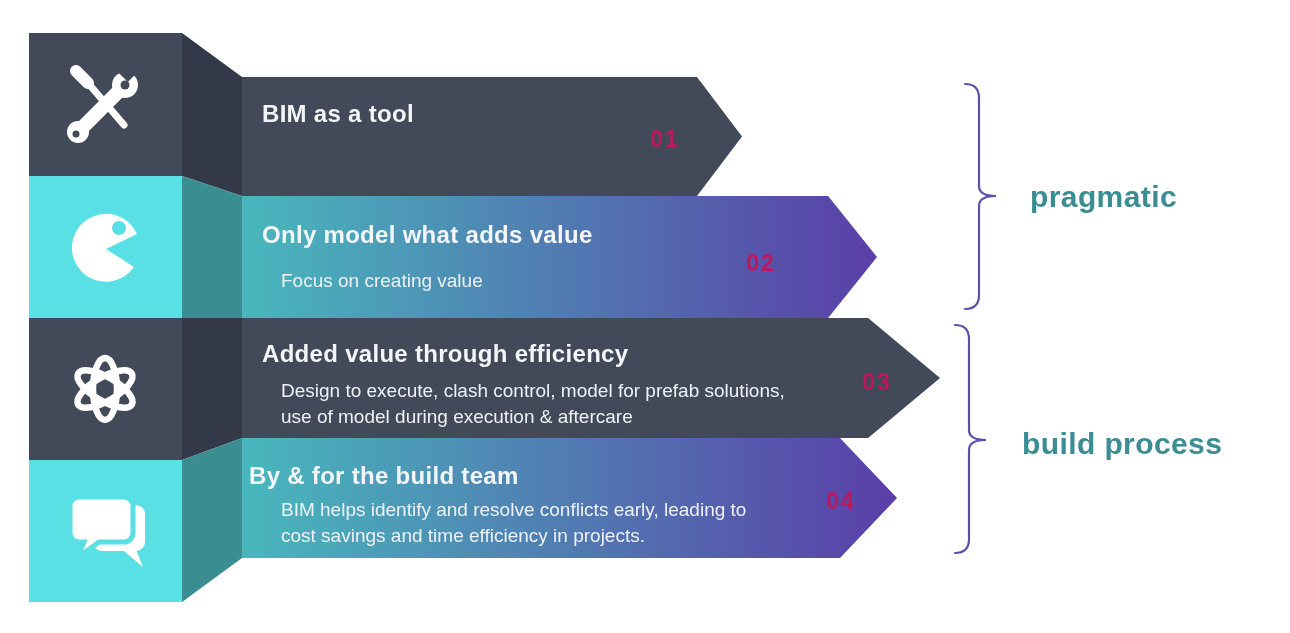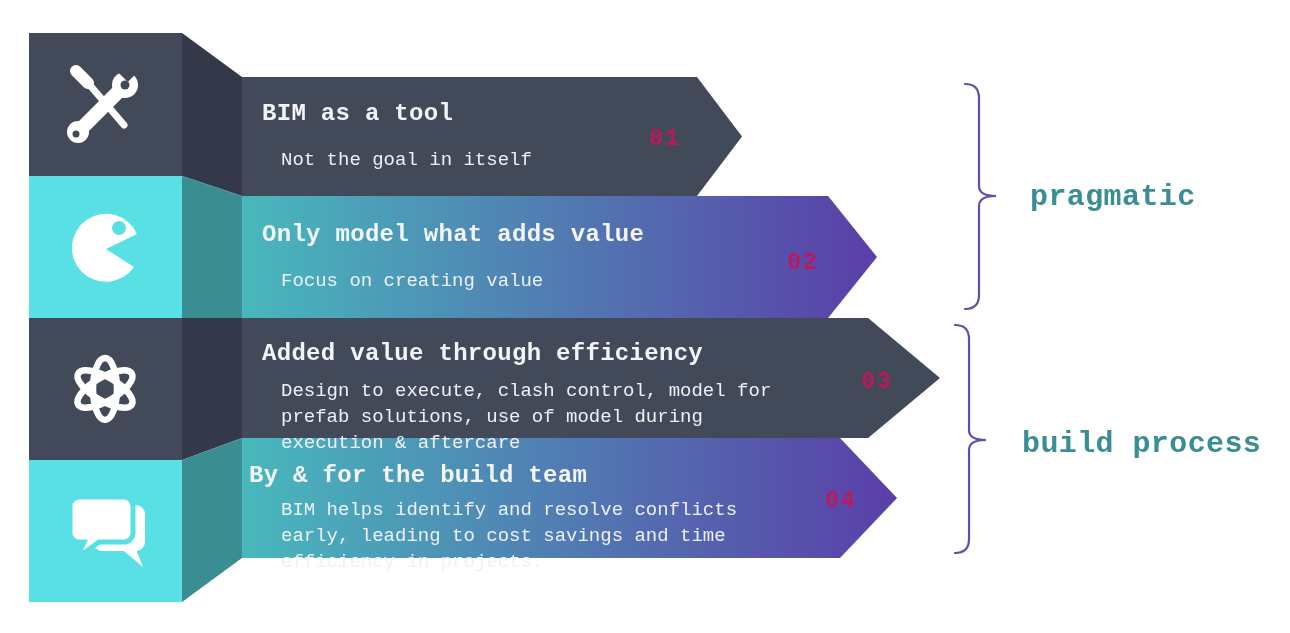--- a/index.html
+++ b/index.html
@@ -1,18 +1,18 @@
 <!DOCTYPE html>
 <html><head>
 <meta charset="utf-8">
 <style>
   html,body{margin:0;padding:0;background:#ffffff;}
   .canvas{
     position:relative;width:1290px;height:633px;background:#ffffff;overflow:hidden;
-    font-family:Liberation Mono, monospace;
+    font-family:Liberation Sans, sans-serif;
   }
   .backdrop{position:absolute;left:0;top:0;z-index:0;}
   .arrow{position:absolute;z-index:1;}
   .arrow.dark{background:#424959;}
   .arrow.grad{background:linear-gradient(90deg,#48b8bc 0%,#5a3ea8 100%);}
   .a1{left:242px;top:77px;width:500px;height:119px;
       clip-path:polygon(0 0,91% 0,100% 50%,91% 100%,0 100%);}
   .a2{left:242px;top:196px;width:635px;height:122px;
       clip-path:polygon(0 0,92.3% 0,100% 50%,92.3% 100%,0 100%);}
   .a3{left:242px;top:318px;width:698px;height:120px;
@@ -28,21 +28,21 @@
   .sub{font-size:19px;font-weight:400;color:#eef1f5;line-height:1.37;}
   .s1{left:281px;top:147px;}
   .s2{left:281px;top:268px;}
   .s3{left:281px;top:378px;max-width:505px;}
   .s4{left:281px;top:497px;max-width:480px;}
   .stepnum{
     position:absolute;z-index:2;width:60px;text-align:center;color:#be185d;
     font-size:23px;font-weight:700;letter-spacing:2px;
   }
   .n1{left:635px;top:126px;}
-  .n2{left:773px;top:250px;}
+  .n2{left:731px;top:250px;}
   .n3{left:847px;top:369px;text-align:center;}
   .n4{left:811px;top:488px;}
   .grouplabel{
     position:absolute;z-index:2;color:#3a8d92;font-size:30px;font-weight:700;
     letter-spacing:.4px;
   }
   .g1{left:1030px;top:180px;}
   .g2{left:1022px;top:427px;}
 </style>
 </head>
@@ -94,21 +94,20 @@
 
     <path d="M955 325 Q969 325 969 339 L969 430 Q969 440 986 440 Q969 440 969 450 L969 539 Q969 553 955 553" fill="none" stroke="#5e50a8" stroke-width="2.2" stroke-linecap="round"></path>
   </svg>
 
   <div class="arrow dark a1"></div>
   <div class="arrow grad a2"></div>
   <div class="arrow dark a3"></div>
   <div class="arrow grad a4"></div>
 
   <div class="rowtext title t1">BIM as a tool</div>
-  <div class="rowtext sub   s1">Not the goal in itself</div>
   <div class="rowtext title t2">Only model what adds value</div>
   <div class="rowtext sub   s2">Focus on creating value</div>
   <div class="rowtext sub   s3">Design to execute, clash control, model for prefab solutions, use of model during execution &amp; aftercare</div>
   <div class="rowtext title t3">Added value through efficiency</div>
   <div class="rowtext title t4">By &amp; for the build team</div>
   <div class="rowtext sub   s4">BIM helps identify and resolve conflicts early, leading to cost savings and time efficiency in projects.</div>
 
   <div class="stepnum n1">01</div>
   <div class="stepnum n2">02</div>
   <div class="stepnum n3">03</div>

